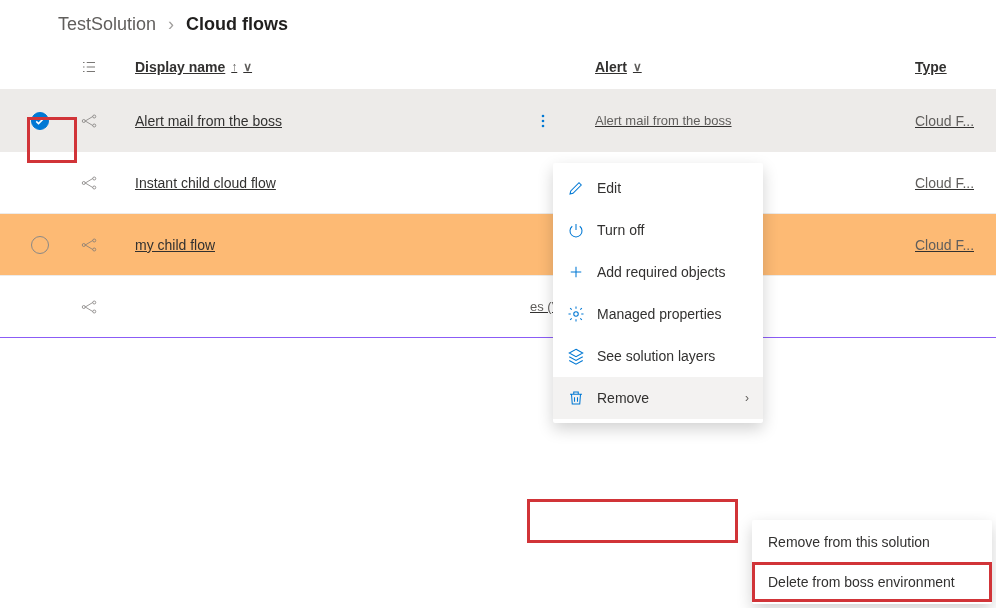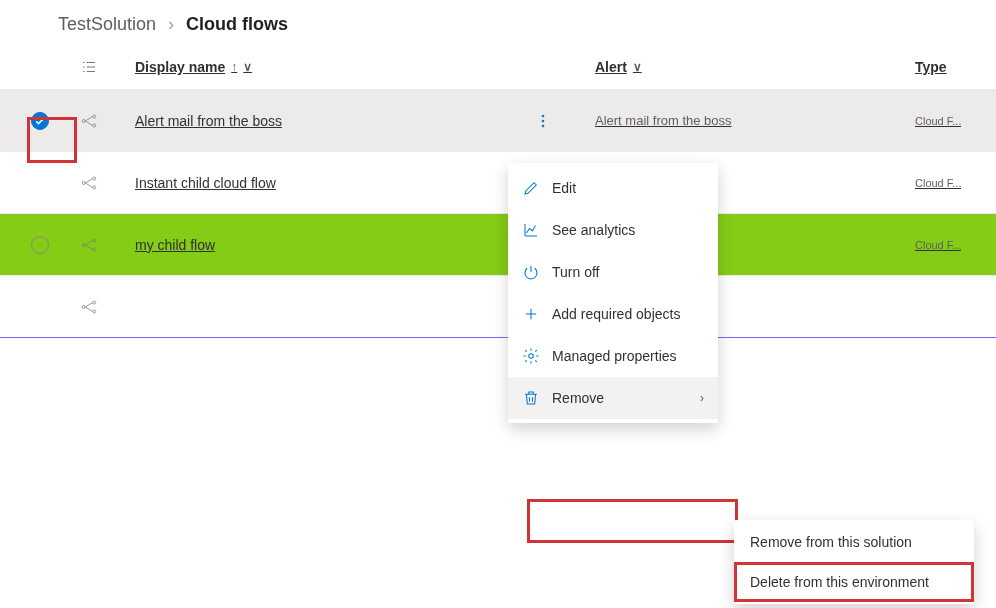--- a/index.html
+++ b/index.html
@@ -45,23 +45,23 @@
   .header-row .cell { color: #323130; }
   .cell {
     display: flex;
     align-items: center;
     white-space: nowrap;
     overflow: hidden;
     text-overflow: ellipsis;
   }
   .cell.hdr { gap: 6px; }
   .cell.name-col { color: #605e5c; font-size: 13px; }
-  .cell.type-col { color: #605e5c; font-size: 11px; justify-content: flex-start; padding-right: 8px; }
+  .cell.type-col { color: #605e5c; font-size: 14px; justify-content: flex-start; padding-right: 8px; }
   .header-row .type-col { color: #323130; font-size: 14px; }
-  .row.selected, .row.hover { background: #84cc16; }
+  .row.selected, .row.hover { background: #fdba74; }
   .row.selected { background: #edebe9; }
 
   
   .selcol { justify-content: center; }
   .circle {
     width: 18px; height: 18px; border-radius: 50%;
     border: 1.5px solid #8a8886;
     display:flex; align-items:center; justify-content:center;
   }
   .circle.checked {
@@ -79,21 +79,21 @@
     display:flex; align-items:center; justify-content:center;
     border-radius: 3px;
   }
   .kebab svg circle { fill: #0078d4; }
 
   .highlight-box { position:absolute; border: 3px solid #d13438; pointer-events:none; }
 
   
   .menu {
     position: absolute;
-    left: 508px; top: 163px;
+    left: 553px; top: 163px;
     width: 210px;
     background: #fff;
     box-shadow: 0 6px 16px rgba(0,0,0,0.18);
     border-radius: 2px;
     z-index: 10;
     padding: 4px 0;
   }
   .menu-item {
     display: flex;
     align-items: center;
@@ -105,21 +105,21 @@
     cursor: pointer;
     position: relative;
   }
   .menu-item.hovered { background: #f3f2f1; }
   .menu-item .micon { width: 18px; height: 18px; display:flex; align-items:center; justify-content:center; }
   .menu-item .micon svg { width: 18px; height: 18px; fill:none; stroke:#0078d4; stroke-width:1.4; }
   .menu-item .submenu-arrow { margin-left:auto; font-size: 12px; color:#605e5c; }
 
   .submenu {
     position:absolute;
-    left: 734px; top: 520px;
+    left: 752px; top: 520px;
     width: 240px;
     background:#fff;
     box-shadow: 0 6px 16px rgba(0,0,0,0.18);
     border-radius:2px;
     z-index: 11;
     padding: 2px 0;
   }
   .submenu .menu-item { height: 40px; padding: 0 16px; }
   .submenu .menu-item.hl { outline: 3px solid #d13438; outline-offset:-3px; }
   .truncate { overflow:hidden; text-overflow:ellipsis; white-space:nowrap; display:block; max-width:100%; }
@@ -266,28 +266,20 @@
     <span class="micon">
         <svg viewBox="0 0 24 24">
           <path d="M4 20l4-1 11-11-3-3L5 16l-1 4z"></path>
         </svg>
       </span>
     <span>Edit</span>
   </div>
   <div class="menu-item">
     <span class="micon">
         <svg viewBox="0 0 24 24">
-          <path d="M4 20V4M4 20h16M6 16l4-6 4 3 4-7"></path>
-        </svg>
-      </span>
-    <span>See analytics</span>
-  </div>
-  <div class="menu-item">
-    <span class="micon">
-        <svg viewBox="0 0 24 24">
           <path d="M12 4v8M7 7a8 8 0 1010 0"></path>
         </svg>
       </span>
     <span>Turn off</span>
   </div>
   <div class="menu-item">
     <span class="micon">
         <svg viewBox="0 0 24 24">
           <path d="M12 5v14M5 12h14"></path>
         </svg>
@@ -296,32 +288,40 @@
   </div>
   <div class="menu-item">
     <span class="micon">
         <svg viewBox="0 0 24 24">
           <circle cx="12" cy="12" r="3"></circle>
           <path d="M12 2v3M12 19v3M4.2 4.2l2.1 2.1M17.7 17.7l2.1 2.1M2 12h3M19 12h3M4.2 19.8l2.1-2.1M17.7 6.3l2.1-2.1"></path>
         </svg>
       </span>
     <span>Managed properties</span>
   </div>
+  <div class="menu-item">
+    <span class="micon">
+        <svg viewBox="0 0 24 24">
+          <path d="M12 3l9 5-9 5-9-5 9-5zM3 13l9 5 9-5M3 18l9 5 9-5"></path>
+        </svg>
+      </span>
+    <span>See solution layers</span>
+  </div>
   <div class="menu-item hovered">
     <span class="micon">
         <svg viewBox="0 0 24 24">
           <path d="M4 7h16M9 7V4h6v3M6 7l1 13h10l1-13M10 11v6M14 11v6"></path>
         </svg>
       </span>
     <span>Remove</span>
     <span class="submenu-arrow">›</span>
   </div>
 </div>
 <div class="highlight-box" style="left:527px; top:499px; width:211px; height:44px;"></div>
 
 <div class="submenu">
   <div class="menu-item">
     <span>Remove from this solution</span>
   </div>
   <div class="menu-item hl">
-    <span>Delete from this environment</span>
+    <span>Delete from boss environment</span>
   </div>
 </div>
 
 </body></html>

